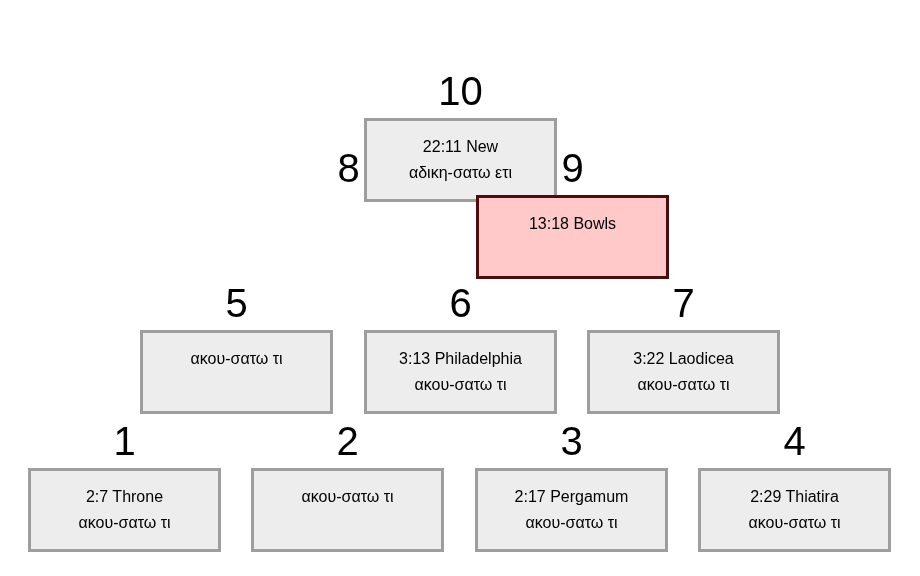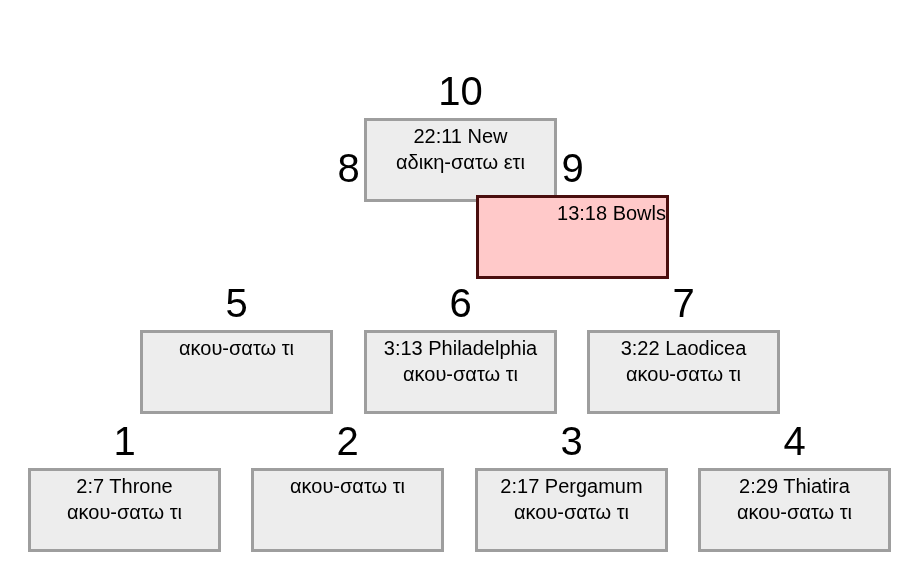--- a/index.html
+++ b/index.html
@@ -20,30 +20,29 @@
     text-align: center;
     margin-bottom: 4px;
     white-space: nowrap;
   }
   .node-box {
     box-sizing: border-box;
     width: 193px;
     height: 84px;
     background: var(--box-fill, #ededed);
     border: 3px solid var(--box-border, #9e9e9e);
-    padding-top: 2px;
+    padding-top: 13px;
     text-align: center;
-    font-size: 20px;
+    font-size: 16px;
     line-height: 26px;
     white-space: nowrap;
   }
   .node-box.highlight {
     background: var(--highlight-fill, #ffc9c9);
     border-color: var(--highlight-border, #4a0e0e);
-    text-align: right;
   }
   
   .n1  { left: 28px;  top: 418px; }
   .n2  { left: 251px; top: 418px; }
   .n3  { left: 475px; top: 418px; }
   .n4  { left: 698px; top: 418px; }
   .n5  { left: 140px; top: 280px; }
   .n6  { left: 364px; top: 280px; }
   .n7  { left: 587px; top: 280px; }
   .n8  { left: 252px; top: 145px; }

